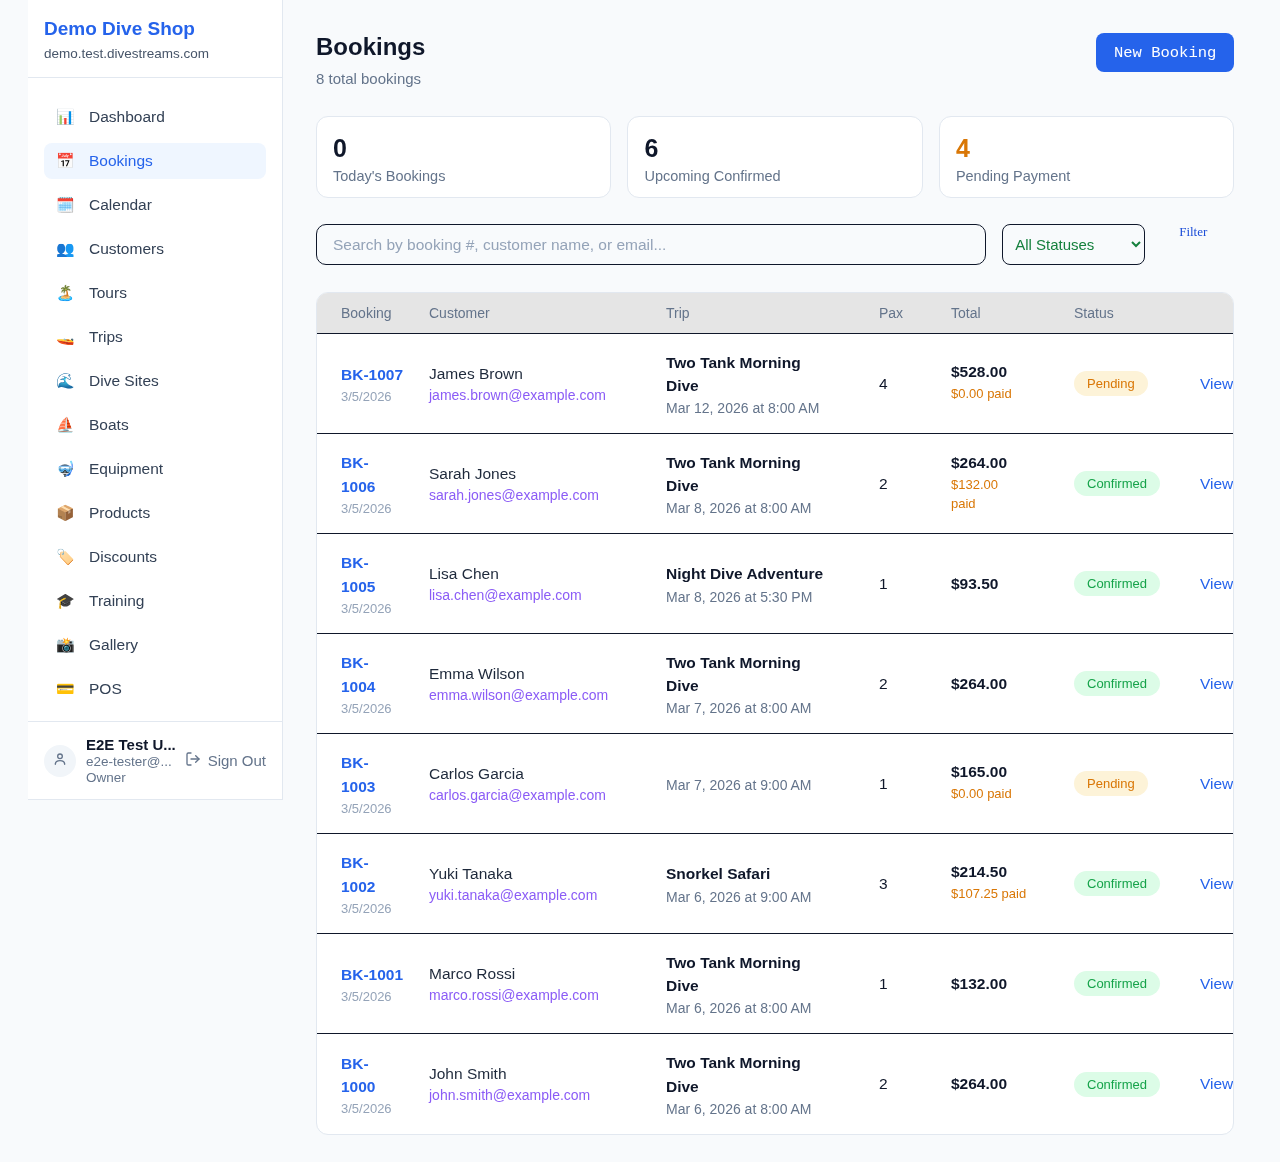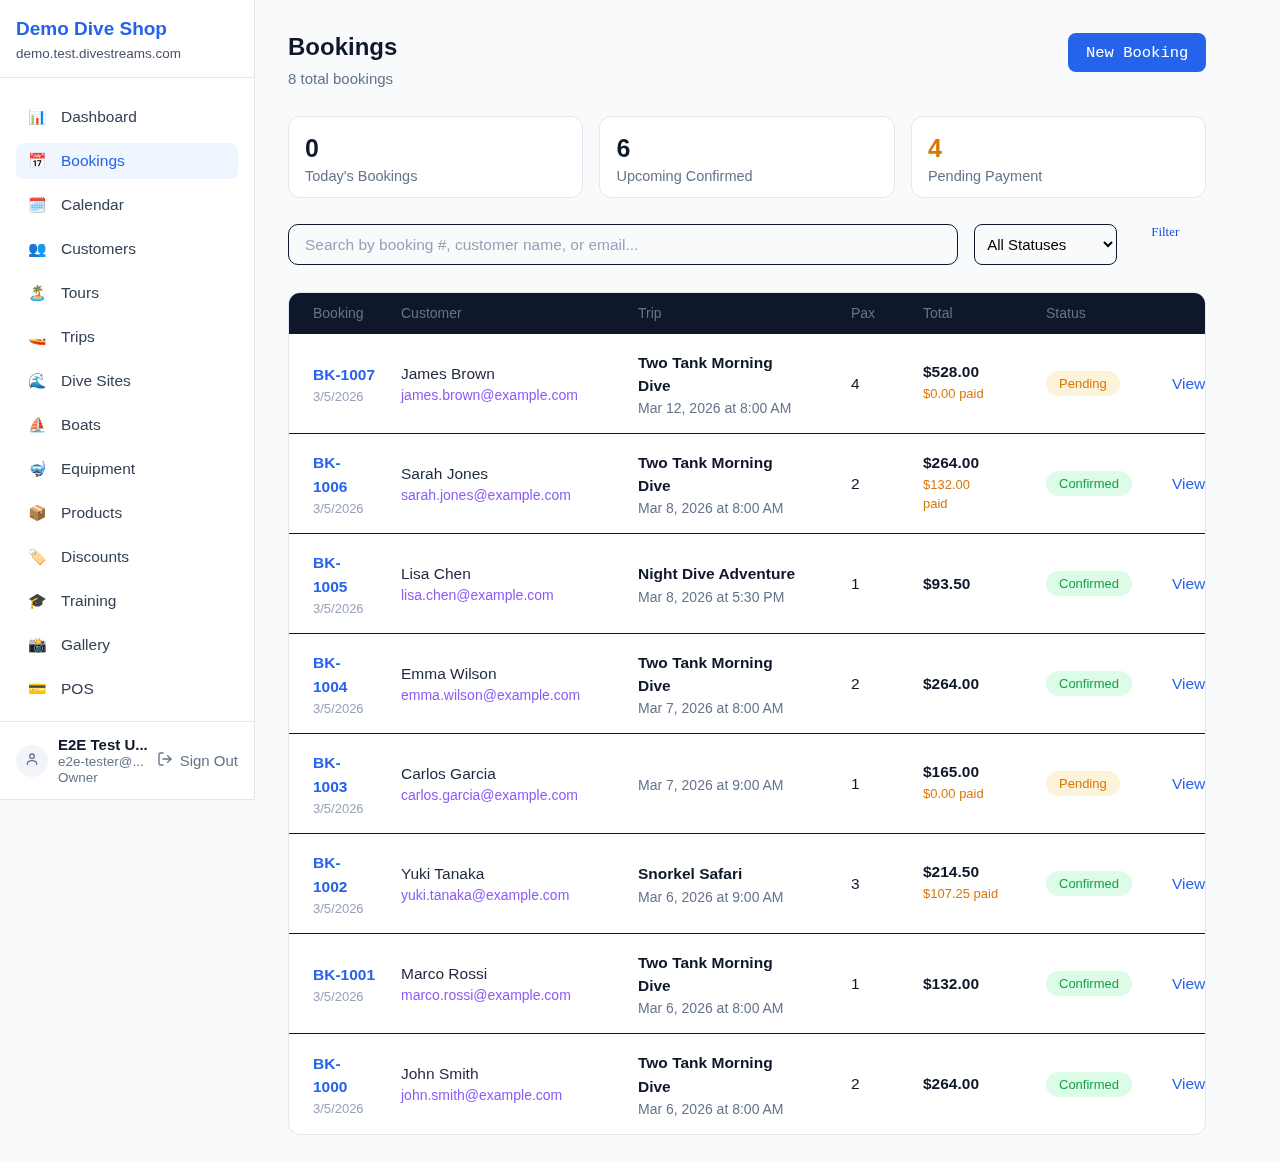--- a/index.html
+++ b/index.html
@@ -3,21 +3,21 @@
 <meta charset="utf-8">
 <style>
   * { margin:0; padding:0; box-sizing:border-box; }
   html,body { width:1280px; height:1162px; }
   body {
     font-family:"Liberation Sans", sans-serif;
     background:#f8fafc;
     color:#0f172a;
     overflow:hidden;
   }
-  .layout { display:flex; align-items:flex-start; width:1152px; }
+  .layout { display:flex; align-items:flex-start; width:1152px;padding-left:28px; }
 
   
   .sidebar {
     width:255px; background:#fff;
     border-right:1px solid #e2e8f0; border-bottom:1px solid #e2e8f0;
     flex-shrink:0;
   }
   .brand { padding:18px 16px 16px 16px; border-bottom:1px solid #e2e8f0; }
   .brand-name { color:#2563eb; font-size:19px; font-weight:700; }
   .brand-domain { color:#475569; font-size:13.5px; margin-top:6px; }
@@ -68,35 +68,35 @@
 
   .controls { display:flex; align-items:flex-start; gap:16px; margin-bottom:27px; }
   .search-input {
     flex:1; height:41px; border:1.5px solid #0f172a; border-radius:10px;
     background:transparent; padding:0 16px; font-size:15.5px; color:#0f172a;
     font-family:inherit; outline:none;
   }
   .search-input::placeholder { color:#94a3b8; }
   .status-select {
     width:143px; height:41px; border:1.5px solid #0f172a; border-radius:8px;
-    background:transparent; font-size:15px; font-weight:500; color:#000000;
+    background:transparent; font-size:15px; font-weight:500; color:#15803d;
     padding:0 8px; font-family:inherit; cursor:pointer;
   }
   .filter-btn {
     background:none; border:none; font-size:13px; font-weight:500; color:#1d4ed8;
     font-family:Liberation Serif, serif; padding:0 27px 0 18px; cursor:pointer;
   }
 
   
   .table-card {
     background:#fff; border:1px solid #e2e8f0; border-radius:12px; overflow:hidden;
   }
   .tgrid { display:grid; grid-template-columns:112px 237px 213px 72px 123px 126px 1fr; align-items:center; }
   .thead {
-    height:41px; background:#0f172a; border-bottom:1px solid #0f172a;
+    height:41px; background:#e5e5e5; border-bottom:1px solid #0f172a;
     color:#64748b; font-size:14px; font-weight:500;
   }
   .thead .hcell:first-child { padding-left:24px; }
   .trow { height:100px; border-bottom:1px solid #0f172a; }
   .trow:last-child { border-bottom:none; }
   .c-booking { padding-left:24px; }
   .bk-id { color:#2563eb; font-weight:700; font-size:15.5px; text-decoration:none; white-space:pre-line; line-height:1.5; display:inline-block; cursor:pointer; }
   .bk-date { color:#94a3b8; font-size:13px; margin-top:3px; }
   .cust-name { font-size:15.5px; font-weight:500; color:#1e293b; }
   .cust-email { font-size:14px; color:#8b5cf6; margin-top:4px; }

